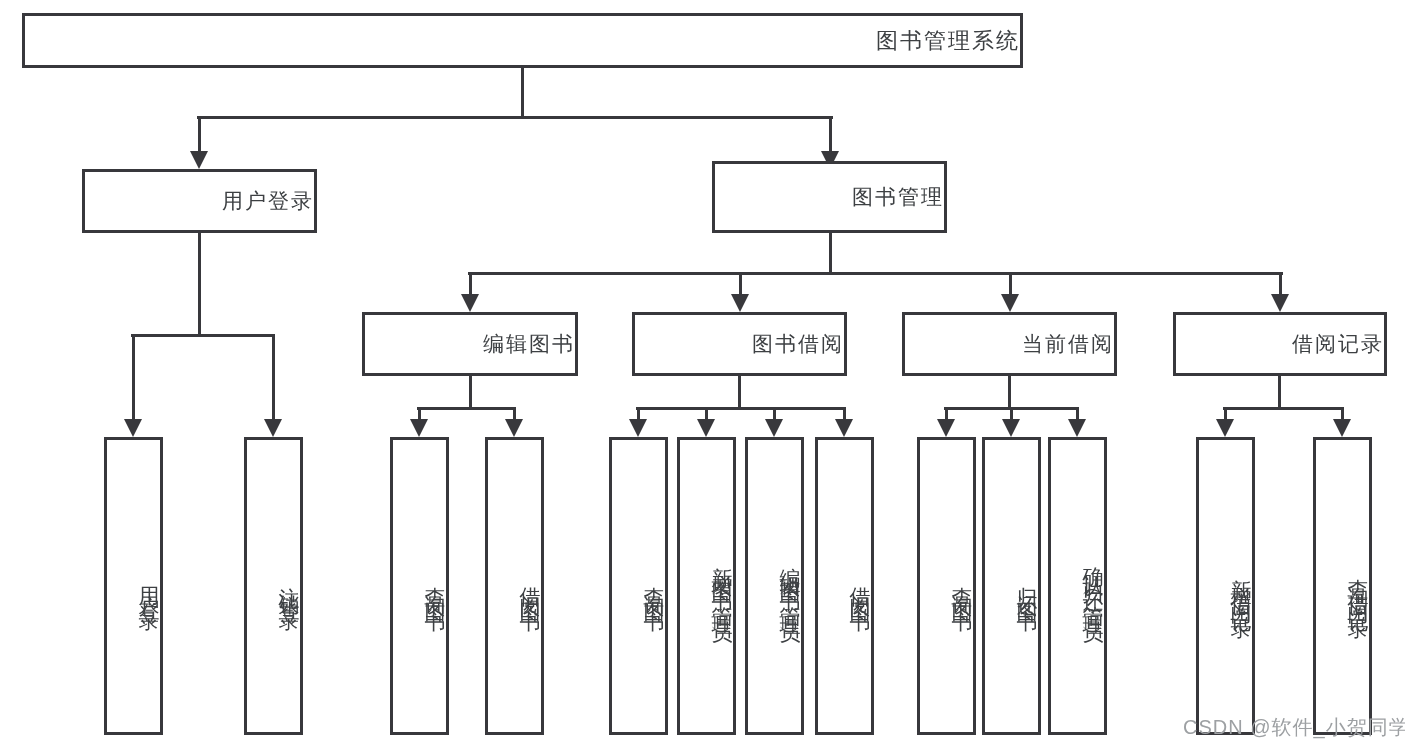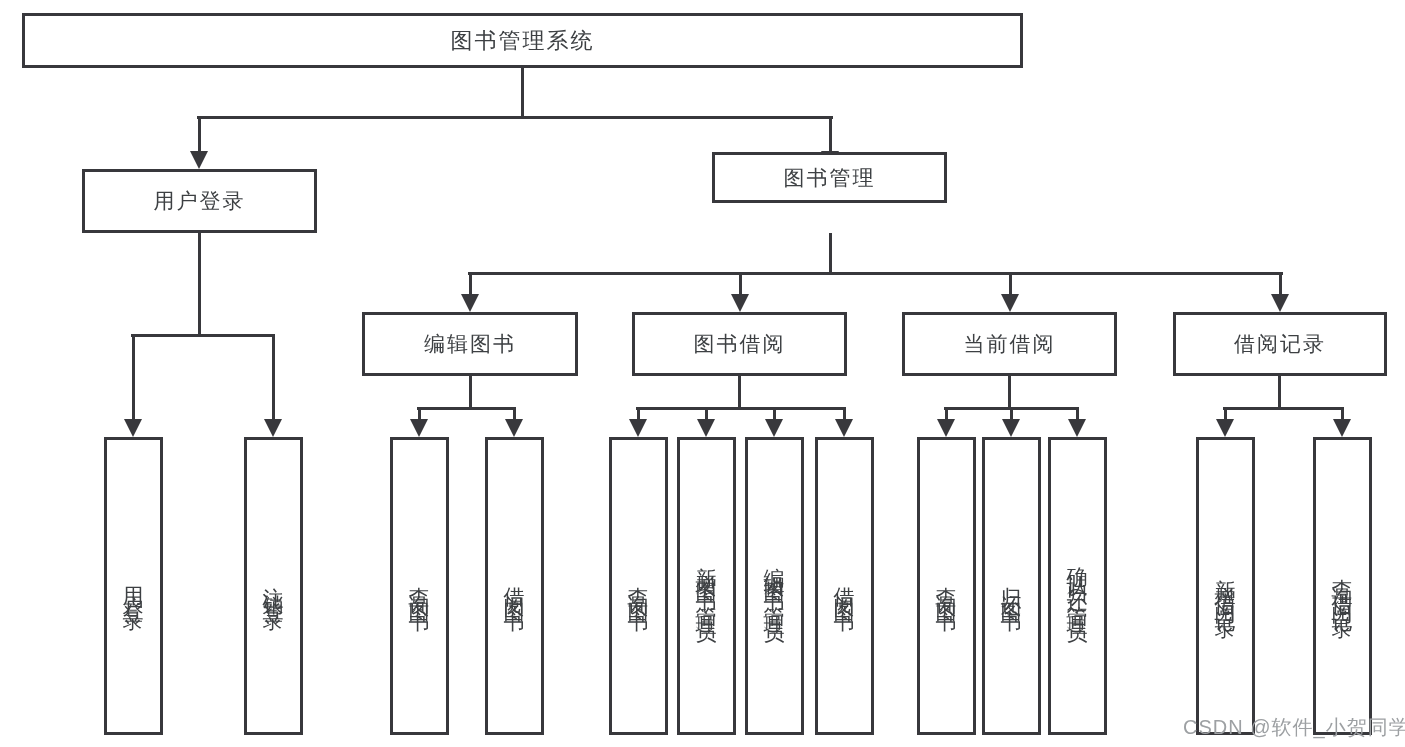--- a/index.html
+++ b/index.html
@@ -9,21 +9,21 @@
     --bg:#ffffff;
   }
   html,body{margin:0;padding:0;background:var(--bg);}
   .stage{
     position:relative;width:1405px;height:747px;background:var(--bg);
     overflow:hidden;font-family:"Liberation Sans","DejaVu Sans",sans-serif;
     color:var(--text);
   }
   .box{
     position:absolute;box-sizing:border-box;border:3px solid var(--line);
-    background:#fff;display:flex;align-items:center;justify-content:center;
+    background:#fff;display:flex;align-items:center;justify-content:flex-end;
   }
   .hbox span{
     font-size:21px;letter-spacing:2px;color:var(--text);white-space:nowrap;
   }
   .root span{font-size:22px;}
   .vbox span{
     writing-mode:vertical-rl;text-orientation:mixed;
     font-size:21px;letter-spacing:8px;color:var(--text);line-height:1;
   }
   .line{position:absolute;background:var(--line);}
@@ -49,21 +49,21 @@
   <div class="line" style="left:521px;top:68px;width:3px;height:50px"></div>
   <div class="line" style="left:197px;top:116px;width:636px;height:3px"></div>
   <div class="line" style="left:198px;top:116px;width:3px;height:37px"></div>
   <div class="arrow" style="left:190px;top:151px"></div>
   <div class="line" style="left:829px;top:116px;width:3px;height:37px"></div>
   <div class="arrow" style="left:821px;top:151px"></div>
 
   <div class="box hbox" style="left:82px;top:169px;width:235px;height:64px">
     <span>用户登录</span>
   </div>
-  <div class="box hbox" style="left:712px;top:152px;width:235px;height:51px">
+  <div class="box hbox" style="left:712px;top:161px;width:235px;height:72px">
     <span>图书管理</span>
   </div>
 
   <div class="line" style="left:198px;top:233px;width:3px;height:103px"></div>
   <div class="line" style="left:131px;top:334px;width:144px;height:3px"></div>
   <div class="line" style="left:132px;top:334px;width:3px;height:87px"></div>
   <div class="arrow" style="left:124px;top:419px"></div>
   <div class="line" style="left:272px;top:334px;width:3px;height:87px"></div>
   <div class="arrow" style="left:264px;top:419px"></div>
 

